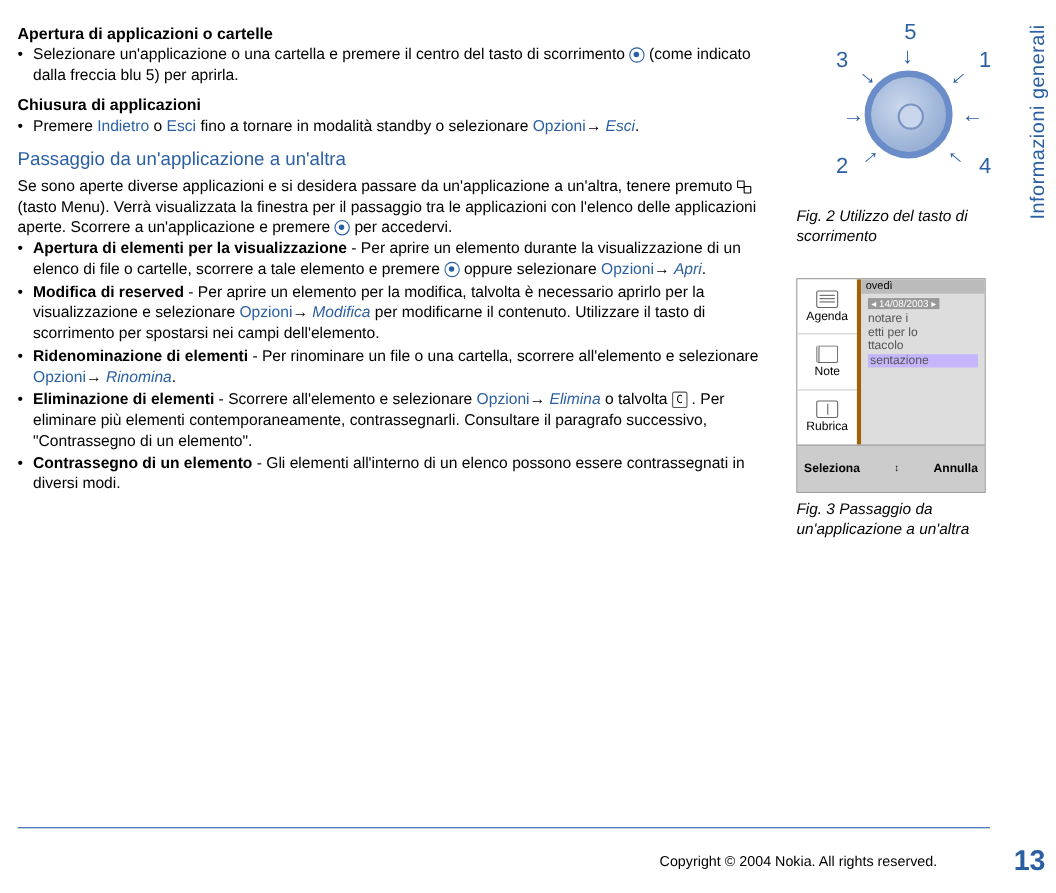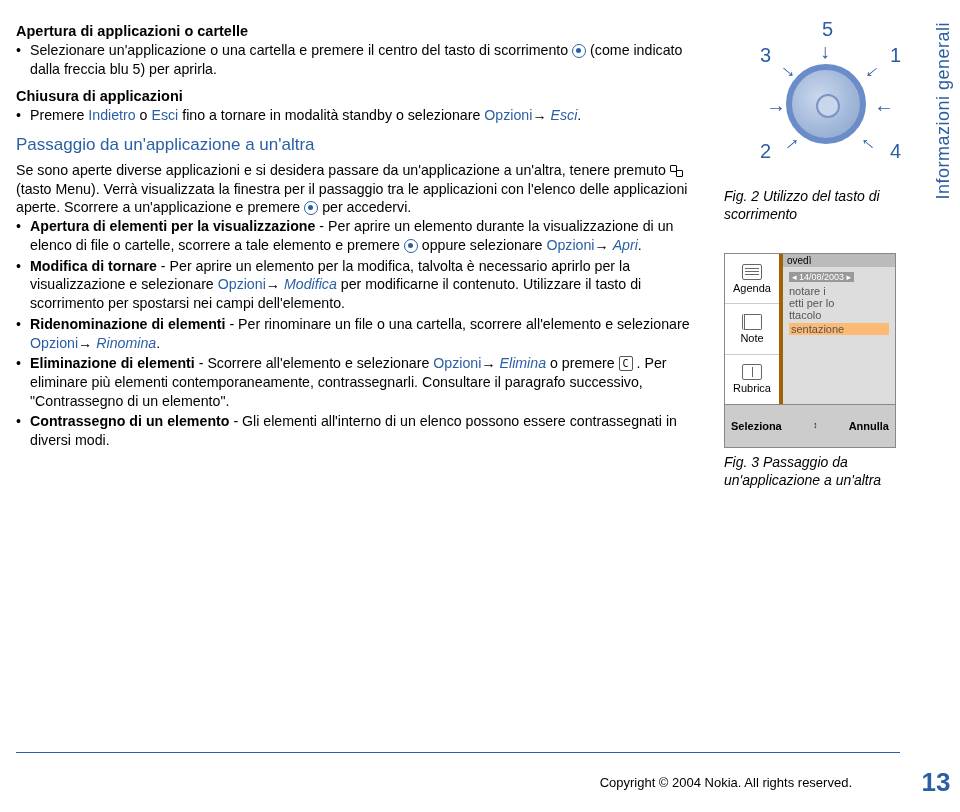--- a/index.html
+++ b/index.html
@@ -79,27 +79,27 @@
       <span class="icon-joy"></span><span> per accedervi.</span>
     </div>
 
 
     <ul class="bullets">
       <li>
         <b>Apertura di elementi per la visualizzazione</b><span> - Per aprire un elemento durante la visualizzazione di un elenco di file o cartelle, scorrere a tale elemento e premere </span><span class="icon-joy"></span>
         <span>oppure selezionare </span><span class="link">Opzioni</span><span>→ </span><span class="ital link">Apri</span><span>.</span>
       </li>
       <li>
-        <b>Modifica di tornare</b><span> - Per aprire un elemento per la modifica, talvolta è necessario aprirlo per la visualizzazione e selezionare </span><span class="link">Opzioni</span><span>→ </span><span class="ital link">Modifica</span><span> per modificarne il contenuto. Utilizzare il tasto di scorrimento per spostarsi nei campi dell'elemento.</span>
+        <b>Modifica di reserved</b><span> - Per aprire un elemento per la modifica, talvolta è necessario aprirlo per la visualizzazione e selezionare </span><span class="link">Opzioni</span><span>→ </span><span class="ital link">Modifica</span><span> per modificarne il contenuto. Utilizzare il tasto di scorrimento per spostarsi nei campi dell'elemento.</span>
       </li>
       <li>
         <b>Ridenominazione di elementi</b><span> - Per rinominare un file o una cartella, scorrere all'elemento e selezionare </span><span class="link">Opzioni</span><span>→ </span><span class="ital link">Rinomina</span><span>.</span>
       </li>
       <li>
-        <b>Eliminazione di elementi</b><span> - Scorrere all'elemento e selezionare </span><span class="link">Opzioni</span><span>→ </span><span class="ital link">Elimina</span><span> o premere </span><span class="icon-c">C</span><span> . Per eliminare più elementi contemporaneamente, contrassegnarli. Consultare il paragrafo successivo, "Contrassegno di un elemento".</span>
+        <b>Eliminazione di elementi</b><span> - Scorrere all'elemento e selezionare </span><span class="link">Opzioni</span><span>→ </span><span class="ital link">Elimina</span><span> o talvolta </span><span class="icon-c">C</span><span> . Per eliminare più elementi contemporaneamente, contrassegnarli. Consultare il paragrafo successivo, "Contrassegno di un elemento".</span>
       </li>
       <li>
         <b>Contrassegno di un elemento</b><span> - Gli elementi all'interno di un elenco possono essere contrassegnati in diversi modi.</span>
       </li>
     </ul>
   </div>
 
   <div class="col-right">
     <div class="diagram">
       <div class="dcircle"></div>
@@ -133,21 +133,21 @@
               <div class="pm-icon book"></div>
               <span>Rubrica</span>
             </div>
         </div>
         <div class="phone-content">
           <div class="pc-head">ovedì</div>
           <div><span class="pc-date">◂ <span>14/08/2003</span> ▸</span></div>
           <div>notare i</div>
           <div>etti per lo</div>
           <div>ttacolo</div>
-          <div style="background:#fdba74; margin-top:2px; padding:0 2px;">sentazione</div>
+          <div style="background:#c4b5fd; margin-top:2px; padding:0 2px;">sentazione</div>
         </div>
       </div>
       <div class="phone-soft">
         <span>Seleziona</span>
         <span class="soft-mid">↕</span>
         <span>Annulla</span>
       </div>
     </div>
     <div class="figcap">Fig. 3 Passaggio da un'applicazione a un'altra</div>
   </div>

